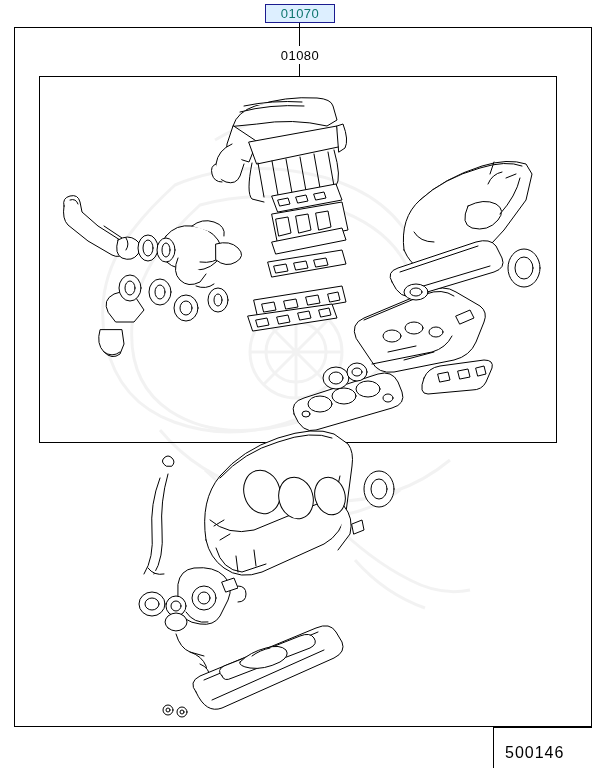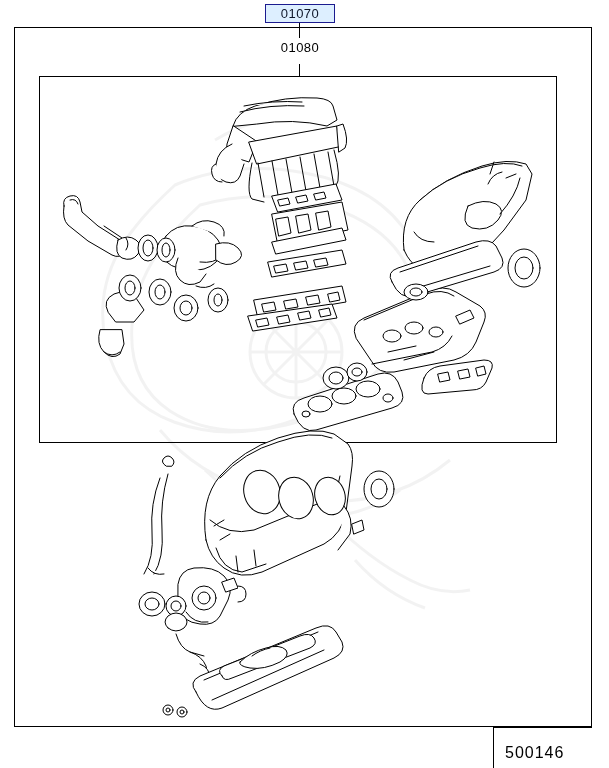--- a/index.html
+++ b/index.html
@@ -25,31 +25,31 @@
   
   .label-top {
     position: absolute;
     left: 265px;
     top: 4px;
     width: 70px;
     height: 19px;
     box-sizing: border-box;
     border: 1px solid #1b1b8f;
     background: #ddefff;
-    color: #0f172a;
+    color: #0f766e;
     font-size: 13px;
     letter-spacing: 0.5px;
     display: flex;
     align-items: center;
     justify-content: center;
   }
   .label-inner {
     position: absolute;
     left: 265px;
-    top: 38px;
+    top: 46px;
     width: 70px;
     height: 18px;
     color: #000;
     font-size: 13px;
     letter-spacing: 0.5px;
     display: flex;
     align-items: center;
     justify-content: center;
     background: #fff;
   }

